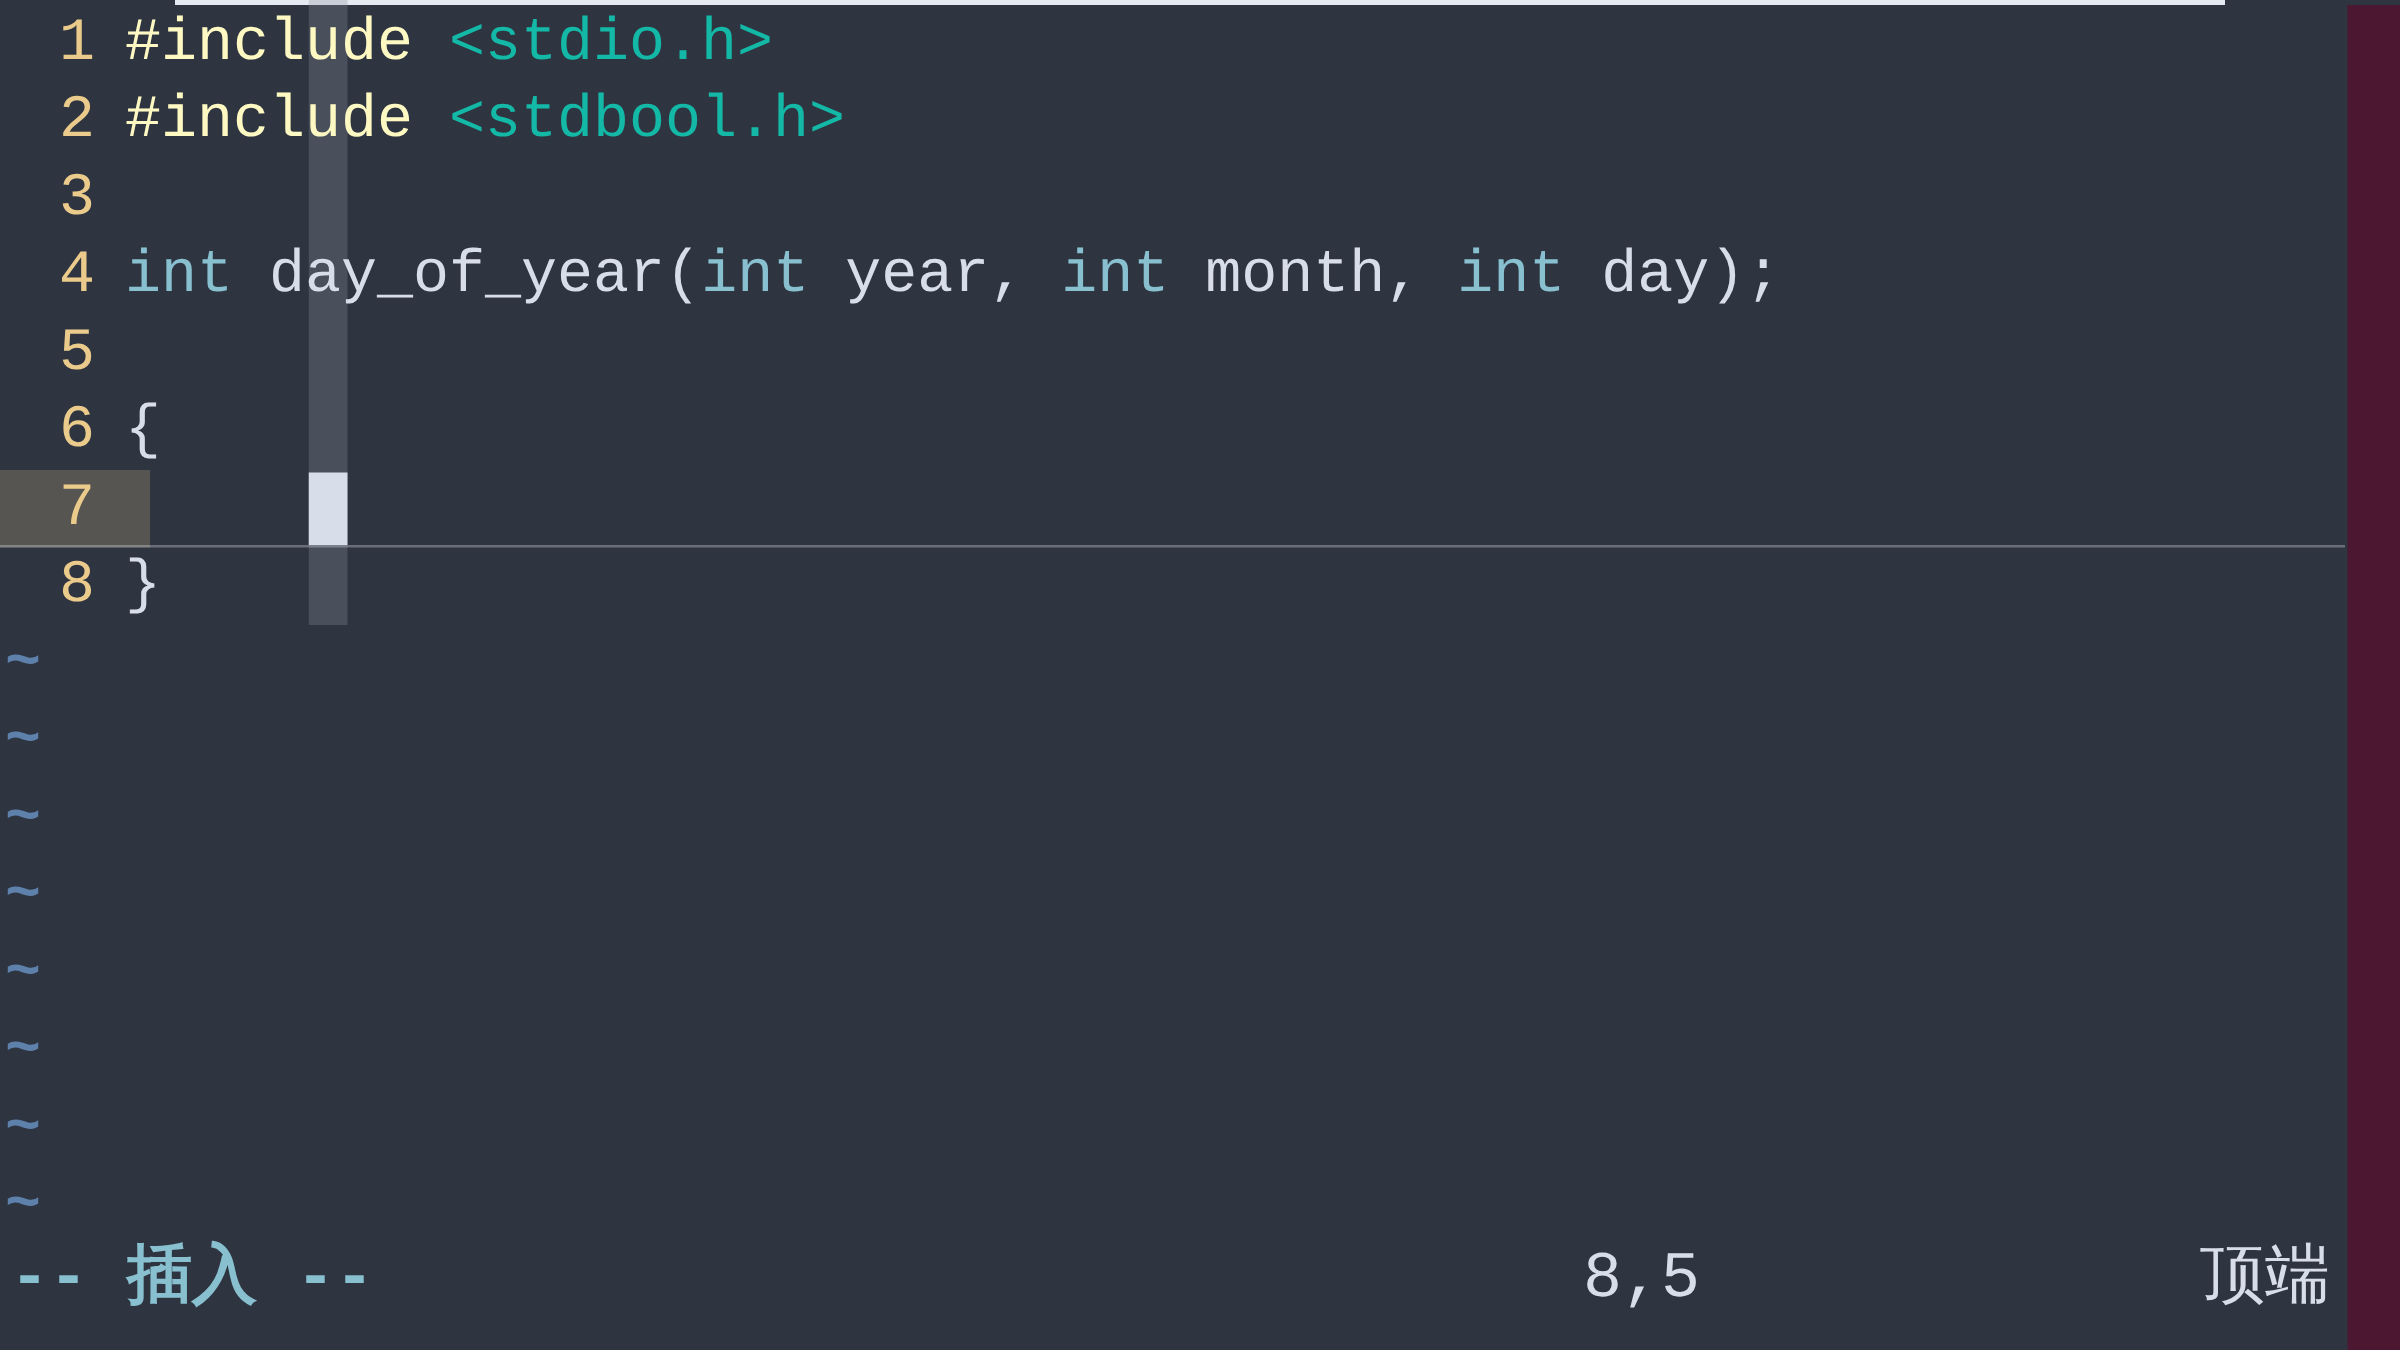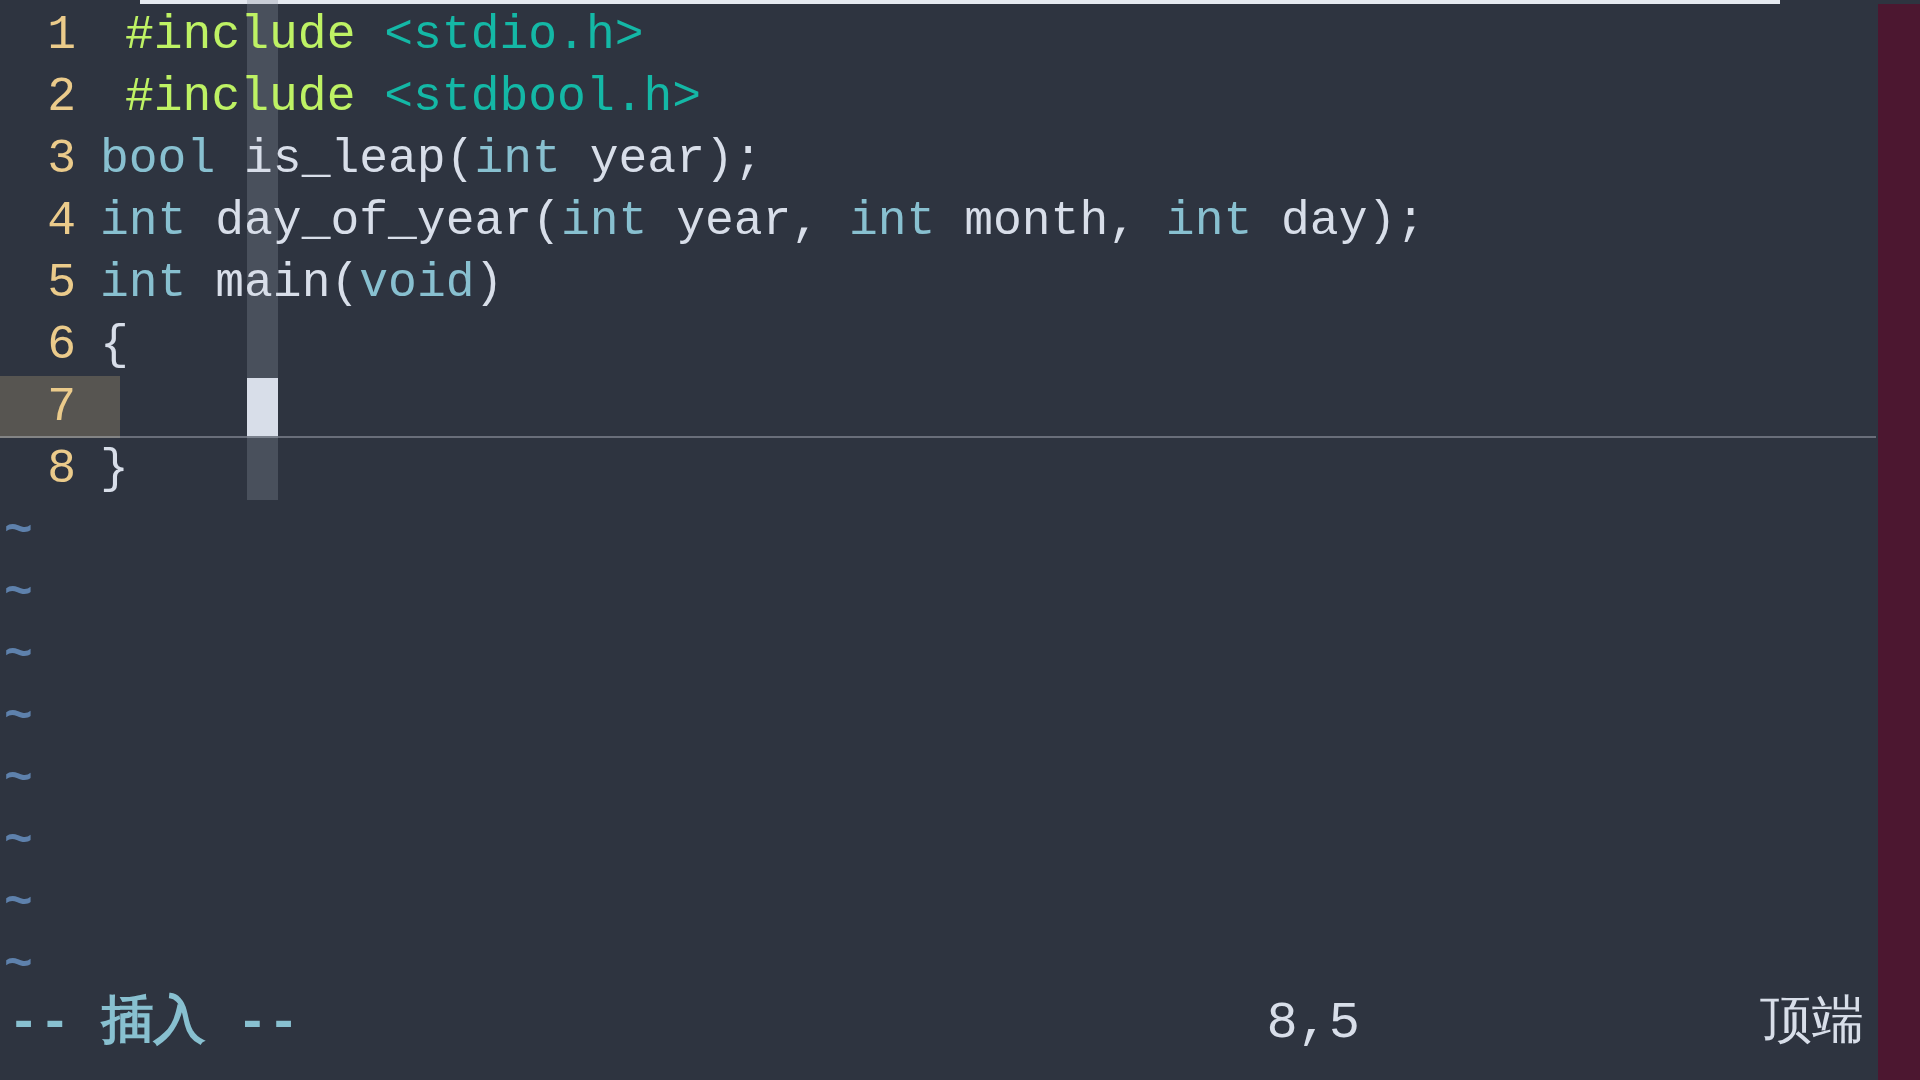--- a/index.html
+++ b/index.html
@@ -47,22 +47,21 @@
     height: 62px;
     display: flex;
     align-items: center;
     padding-left: 4px;
   }
   .tilde {
     color: #5e81ac;
     font-weight: bold;
   }
   .preprocessor {
-    color: #bef264;
-    margin-left: 25px;
+    color: #fef9c3;
   }
   .include-path {
     color: #14b8a6;
   }
   .type {
     color: #88c0d0;
   }
   .func {
     color: #d8dee9;
   }
@@ -153,23 +152,23 @@
   <div class="top-bar"></div>
   <div class="right-stripe"></div>
   <div class="column-marker"></div>
   <div class="gutter-mark"></div>
   <div class="current-line-hl"></div>
   <div class="cursor"></div>
 
   <div class="code-area z1" id="code-area">
       <div class="line"><span class="line-number">1</span><span class="line-content"><span class="preprocessor">#include </span><span class="include-path">&lt;stdio.h&gt;</span></span></div>
       <div class="line"><span class="line-number">2</span><span class="line-content"><span class="preprocessor">#include </span><span class="include-path">&lt;stdbool.h&gt;</span></span></div>
-      <div class="line"><span class="line-number">3</span><span class="line-content"><span class="type">bool</span><span class="punct"> </span><span class="func">is_leap</span><span class="punct">(</span><span class="type">int</span><span class="punct"> year);</span></span></div>
+      <div class="line"><span class="line-number">3</span></div>
       <div class="line"><span class="line-number">4</span><span class="line-content"><span class="type">int</span><span class="punct"> </span><span class="func">day_of_year</span><span class="punct">(</span><span class="type">int</span><span class="punct"> year, </span><span class="type">int</span><span class="punct"> month, </span><span class="type">int</span><span class="punct"> day);</span></span></div>
-      <div class="line"><span class="line-number">5</span><span class="line-content"><span class="type">int</span><span class="punct"> </span><span class="func">main</span><span class="punct">(</span><span class="type">void</span><span class="punct">)</span></span></div>
+      <div class="line"><span class="line-number">5</span></div>
       <div class="line"><span class="line-number">6</span><span class="line-content"><span class="punct">{</span></span></div>
       <div class="line"><span class="line-number">7</span><span class="line-content"><span class="punct">    </span></span></div>
       <div class="line"><span class="line-number">8</span><span class="line-content"><span class="punct">}</span></span></div>
       <div class="tilde-line">
         <span class="tilde">~</span>
       </div>
       <div class="tilde-line">
         <span class="tilde">~</span>
       </div>
       <div class="tilde-line">

